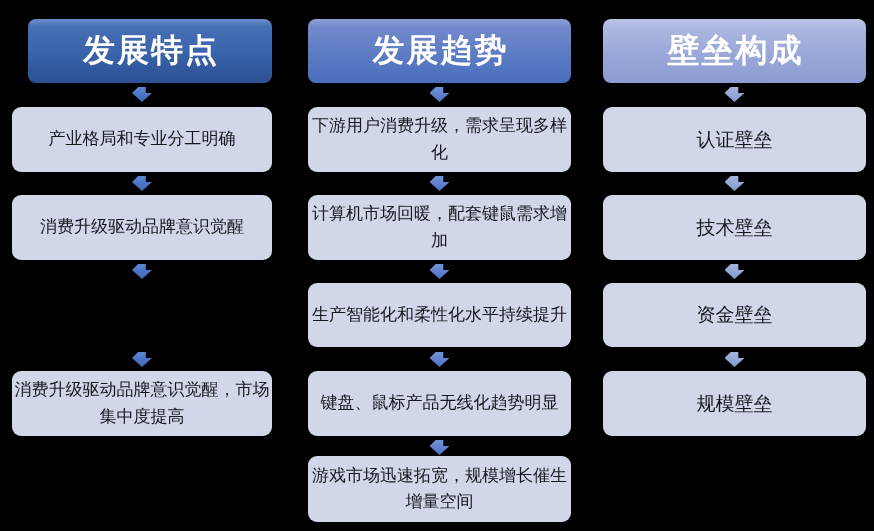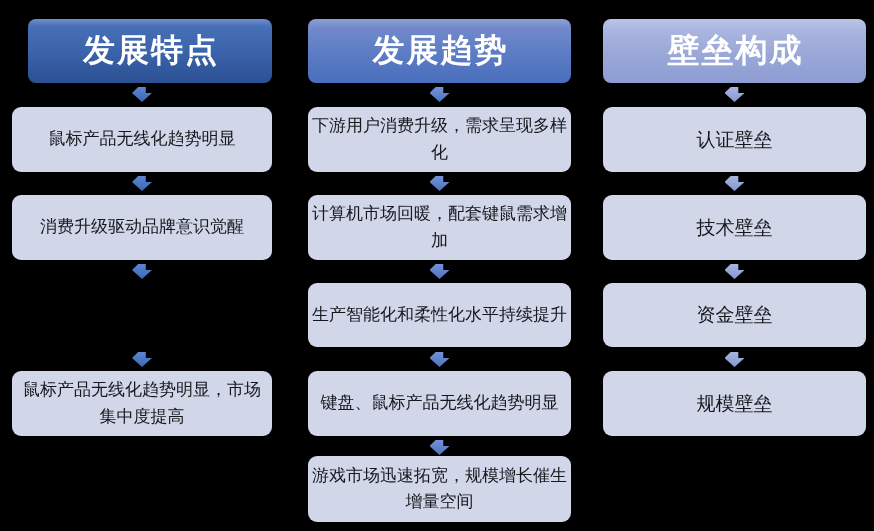--- a/index.html
+++ b/index.html
@@ -60,26 +60,26 @@
   .a4{top:440px;}
 </style>
 </head>
 <body>
 
 <div class="canvas">
 
   <div class="col col-1">
     <div class="hdr">发展特点</div>
     <div class="arrow a0"></div>
-    <div class="box r1">鼠标产品无线化趋势明显</div>
+    <div class="box r1">产业格局和专业分工明确</div>
     <div class="arrow a1"></div>
     <div class="box r2">消费升级驱动品牌意识觉醒</div>
     <div class="arrow a2"></div>
     <div class="arrow a3"></div>
-    <div class="box r4">鼠标产品无线化趋势明显，市场
+    <div class="box r4">消费升级驱动品牌意识觉醒，市场
 集中度提高</div>
   </div>
 
   <div class="col col-3">
     <div class="hdr">壁垒构成</div>
     <div class="arrow a0"></div>
     <div class="box r1">认证壁垒</div>
     <div class="arrow a1"></div>
     <div class="box r2">技术壁垒</div>
     <div class="arrow a2"></div>

